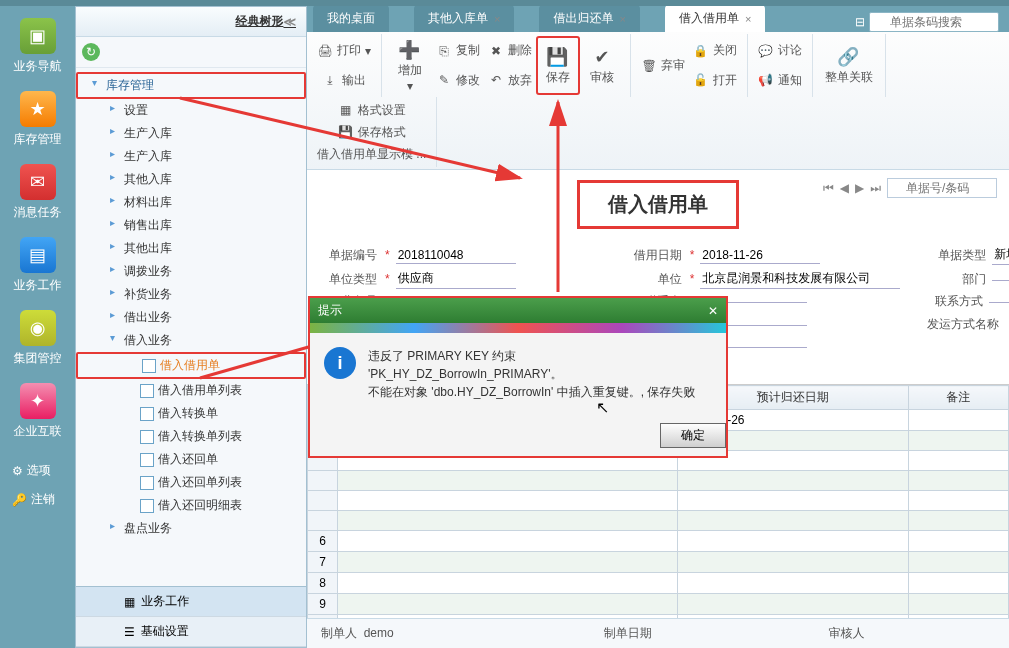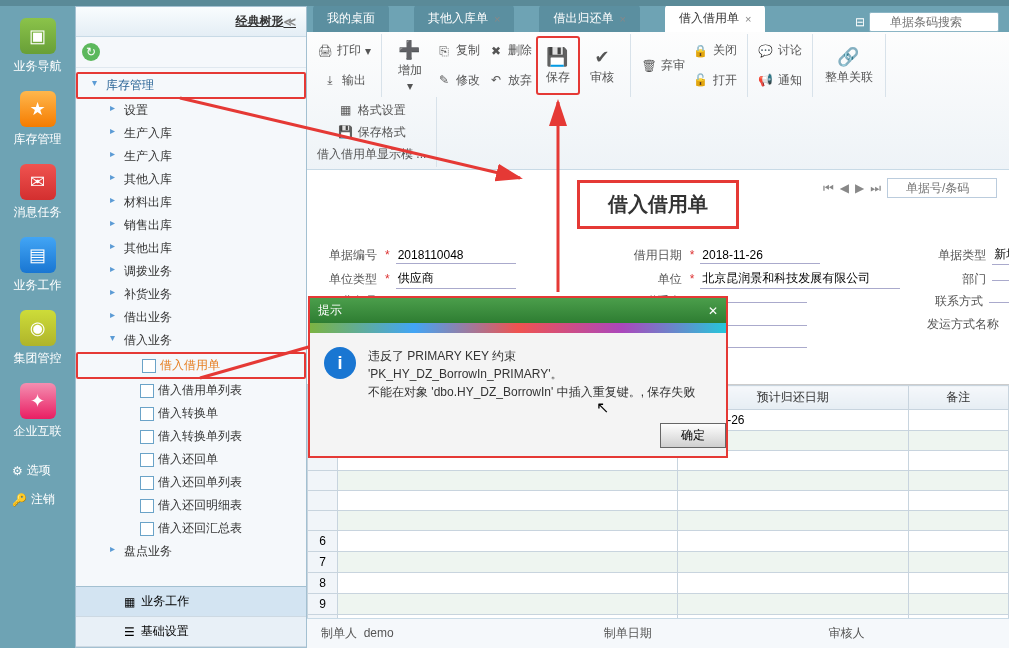--- a/index.html
+++ b/index.html
@@ -165,24 +165,20 @@
           <span>借入还回单</span>
         </div>
       <div class="tree-node level3">
           <span class="tree-leaf-icon"></span>
           <span>借入还回单列表</span>
         </div>
       <div class="tree-node level3">
           <span class="tree-leaf-icon"></span>
           <span>借入还回明细表</span>
         </div>
-      <div class="tree-node level3">
-          <span class="tree-leaf-icon"></span>
-          <span>借入还回汇总表</span>
-        </div>
       <div class="tree-node level2"><span class="caret">▸</span><span>盘点业务</span></div>
     </div>
     <div class="tree-bottom">
       <div class="tree-bottom-item active">
           <span>▦</span>
           <span>业务工作</span>
         </div>
       <div class="tree-bottom-item">
           <span>☰</span>
           <span>基础设置</span>

